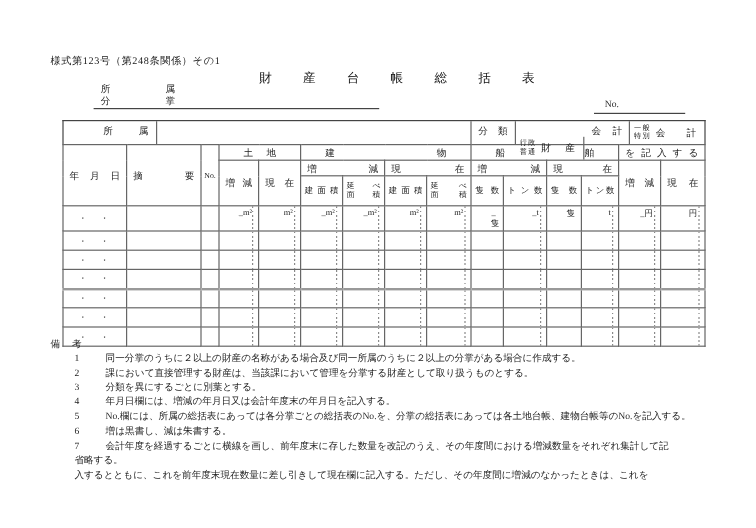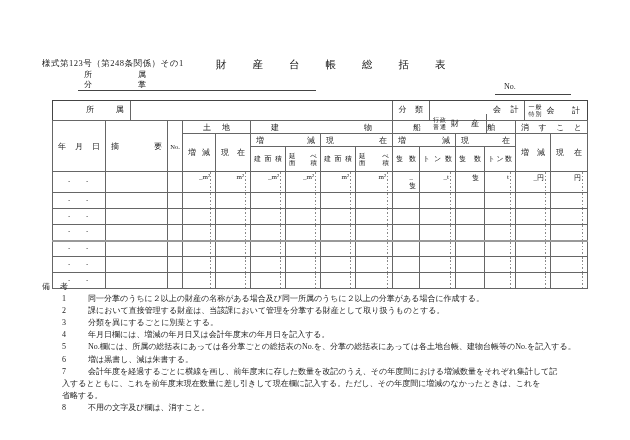--- a/index.html
+++ b/index.html
@@ -1,19 +1,19 @@
 <!DOCTYPE html>
 <html><head>
 <meta charset="utf-8">
 <style>
   * { margin:0; padding:0; box-sizing:border-box; }
   html,body { width:630px; height:440px; background:#ffffff; overflow:hidden; }
   body { position:relative; font-family:"Liberation Serif","DejaVu Serif",serif; color:#222; }
 
-  .form-number { position:absolute; left:42px; top:58px; font-size:8.5px; letter-spacing:0.5px; }
+  .form-number { position:absolute; left:42px; top:45px; font-size:8.5px; letter-spacing:0.5px; }
   .title { position:absolute; left:216px; top:58px; font-size:10.5px; letter-spacing:26px; white-space:nowrap; color:#111; }
   .affil { position:absolute; left:84px; top:70px; font-size:8px; line-height:9.5px; letter-spacing:19px; white-space:nowrap; }
   .affil-line { position:absolute; left:78px; top:90px; width:238px; border-bottom:1px solid #444; height:1px; }
   .no-field { position:absolute; left:495px; top:82px; width:76px; border-bottom:1px solid #444; font-size:8px; padding-left:9px; height:13px; }
 
   .tbl { position:absolute; left:52px; top:100px; width:536px; }
   .toprow { display:flex; height:20px; border:1px solid #444; border-bottom:none;padding-left:27px; }
   .tc { height:100%; border-right:1px solid #666; font-size:8px; line-height:18px; overflow:hidden; }
   .tc:last-child { border-right:none; }
   .w1{width:53px;} .w2{width:278px;} .w3{width:39px;} .w4{width:60px;margin-top:13px;} .w5{width:40px;} .w6{width:65px;}
@@ -100,21 +100,21 @@
         <col style="width:37px">
     </colgroup>
     <tbody>
         <tr class="hA">
       <td rowspan="3" class="sp">年月日</td>
       <td rowspan="3" class="sp">摘要</td>
       <td rowspan="3" class="no-h">No.</td>
       <td colspan="2" class="wide sp">土地</td>
       <td colspan="4" class="wide sp">建物</td>
       <td colspan="4" class="wide sp">船舶</td>
-      <td colspan="2" class="sp">消すこと</td>
+      <td colspan="2" class="sp">を記入する</td>
     </tr>
     <tr class="hB">
       <td rowspan="2" class="sp">増減</td>
       <td rowspan="2" class="sp">現在</td>
       <td colspan="2" class="sp">増減</td>
       <td colspan="2" class="sp">現在</td>
       <td colspan="2" class="sp">増減</td>
       <td colspan="2" class="sp">現在</td>
       <td rowspan="2" class="sp">増減</td>
       <td rowspan="2" class="sp">現在</td>
@@ -265,17 +265,16 @@
 <div class="remarks">
   <div class="rhead">備考</div>
   <div class="ritems">
     <div class="ritem"><span class="rnum">1</span><span>同一分掌のうちに２以上の財産の名称がある場合及び同一所属のうちに２以上の分掌がある場合に作成する。</span></div>
     <div class="ritem"><span class="rnum">2</span><span>課において直接管理する財産は、当該課において管理を分掌する財産として取り扱うものとする。</span></div>
     <div class="ritem"><span class="rnum">3</span><span>分類を異にするごとに別葉とする。</span></div>
     <div class="ritem"><span class="rnum">4</span><span>年月日欄には、増減の年月日又は会計年度末の年月日を記入する。</span></div>
     <div class="ritem"><span class="rnum">5</span><span>No.欄には、所属の総括表にあっては各分掌ごとの総括表のNo.を、分掌の総括表にあっては各土地台帳、建物台帳等のNo.を記入する。</span></div>
     <div class="ritem"><span class="rnum">6</span><span>増は黒書し、減は朱書する。</span></div>
     <div class="ritem"><span class="rnum">7</span><span>会計年度を経過するごとに横線を画し、前年度末に存した数量を改記のうえ、その年度間における増減数量をそれぞれ集計して記</span></div>
+    <div class="ritem">省略する。</div>
     <div class="ritem">入するとともに、これを前年度末現在数量に差し引きして現在欄に記入する。ただし、その年度間に増減のなかったときは、これを</div>
-    <div class="ritem">省略する。</div>
-    <div class="ritem"><span class="rnum">8</span><span>不用の文字及び欄は、消すこと。</span></div>
   </div>
 </div>
 
 </body></html>

